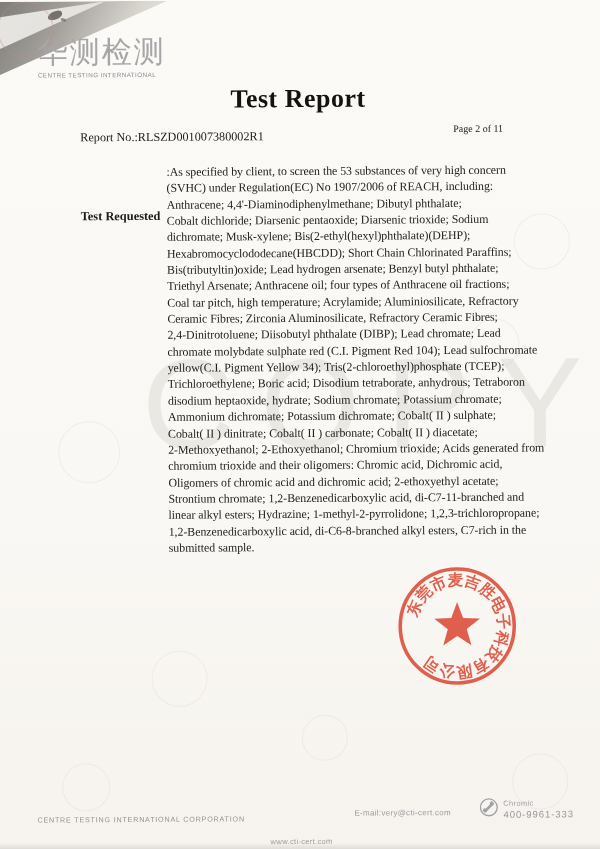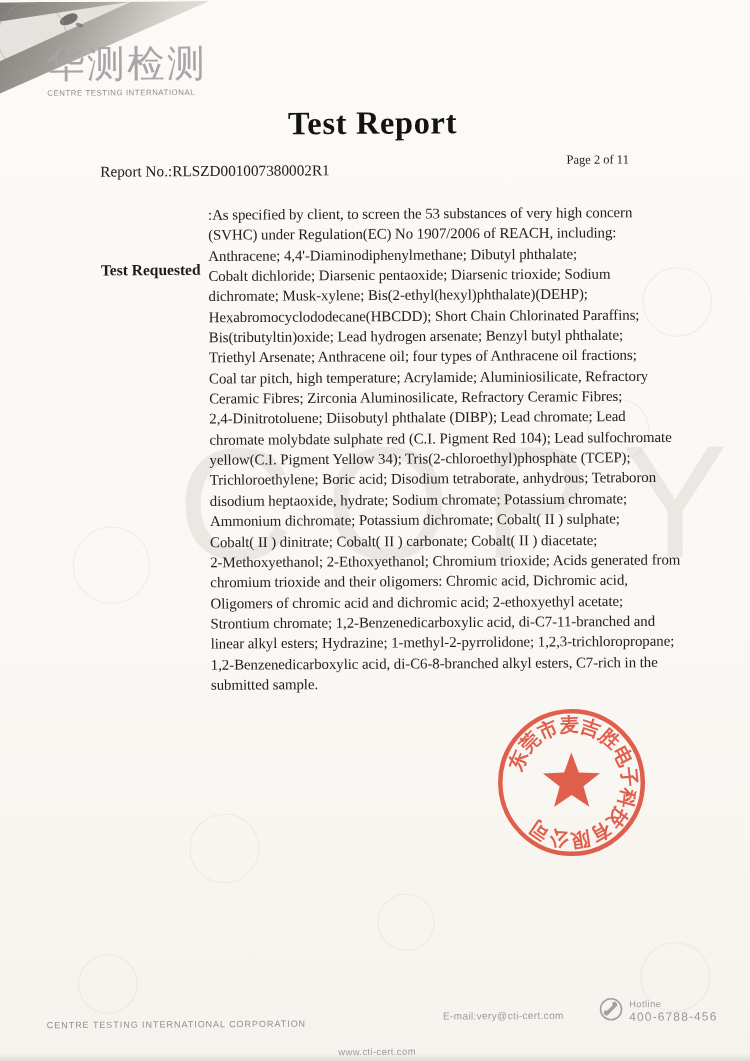--- a/index.html
+++ b/index.html
@@ -165,20 +165,20 @@
         <svg width="19" height="19" viewBox="0 0 19 19">
           <circle cx="9.5" cy="9.5" r="8.4" fill="none" stroke="#a0a1a4" stroke-width="1.3"></circle>
           <g transform="rotate(-45 9.5 9.5)" fill="#a0a1a4">
             <rect x="3.6" y="8.2" width="11.8" height="2.7" rx="1.35"></rect>
             <rect x="2.9" y="6.7" width="3.4" height="4.3" rx="1.6"></rect>
             <rect x="12.7" y="6.7" width="3.4" height="4.3" rx="1.6"></rect>
           </g>
         </svg>
       </span>
       <span class="f-hot">
-        <div class="f-hot-label">Hotline</div>
-        <div class="f-hot-num">400-6788-456</div>
+        <div class="f-hot-label">Chromic</div>
+        <div class="f-hot-num">400-9961-333</div>
       </span>
     </div>
 
   </div>
   <div class="bottom-edge"></div>
 </div>
 
 </body></html>

